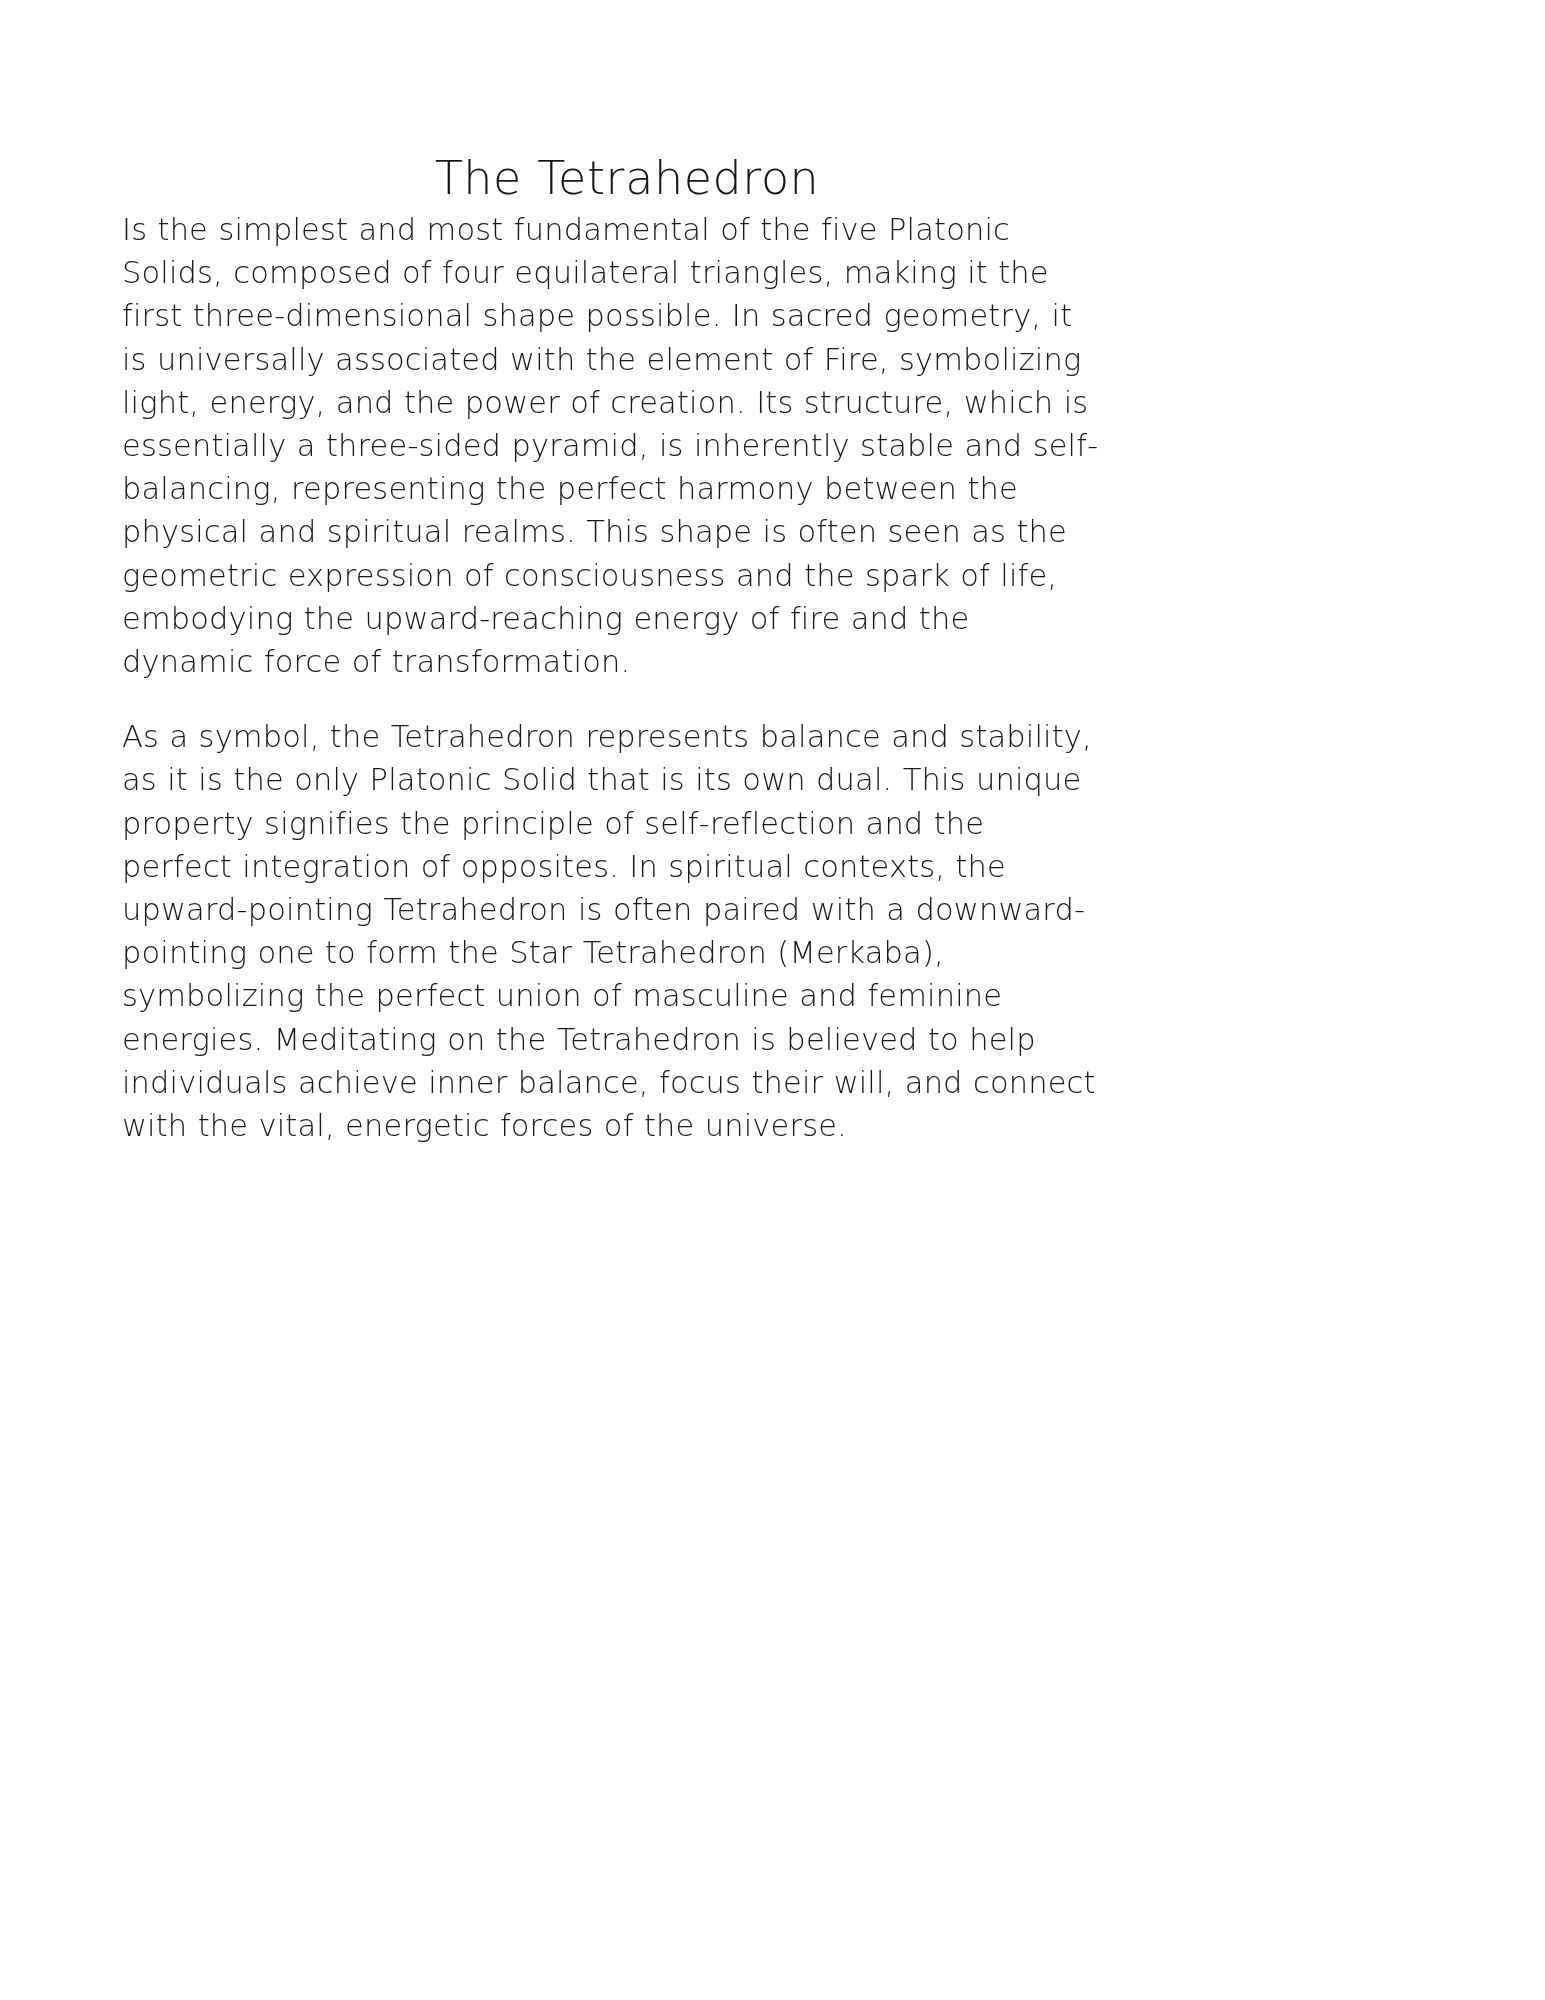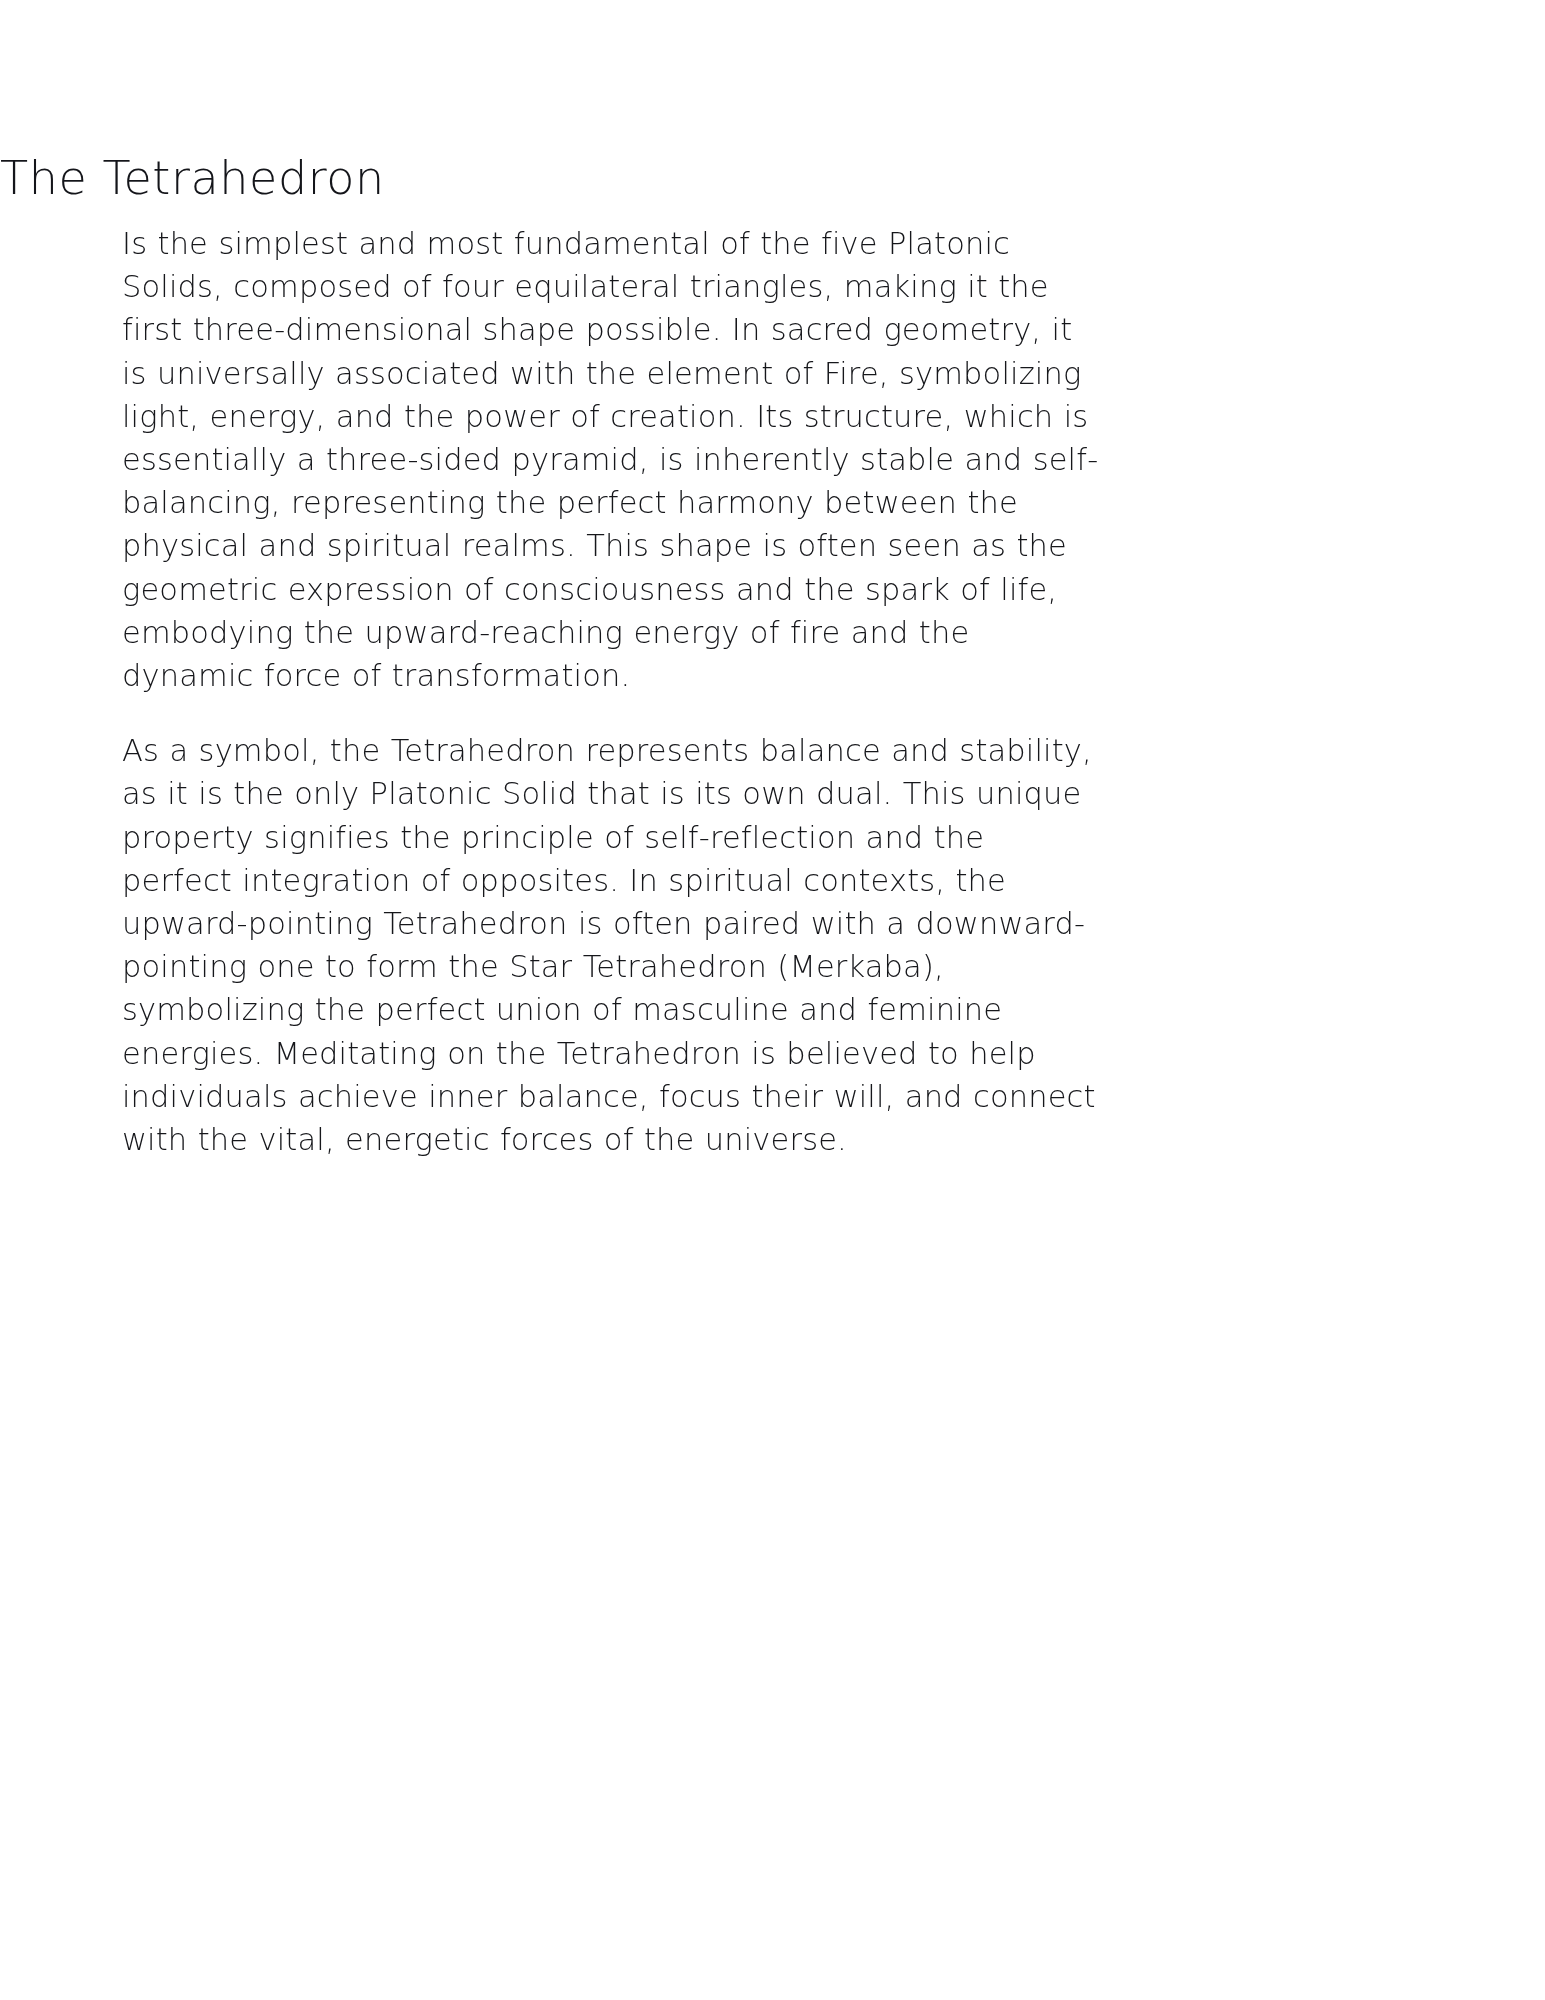--- a/index.html
+++ b/index.html
@@ -19,32 +19,32 @@
     width: 1545px;
     height: 2000px;
     background: #ffffff;
     box-sizing: border-box;
   }
   .doc-title {
     position: absolute;
     left: 0;
     top: 118px;
     width: 1254px;
-    text-align: left;
+    text-align: center;
     font-size: 46px;
     font-weight: 300;
     line-height: 58px;
     color: #14151a;
     letter-spacing: 0.6px;
     white-space: nowrap;
   }
   .body-wrap {
     position: absolute;
     left: 122px;
-    top: 222px;
+    top: 208px;
     width: 978px;
   }
   .para {
     font-size: 30.5px;
     font-weight: 300;
     line-height: 43.2px;
     color: #16171b;
     letter-spacing: 0.15px;
     text-align: left;
     margin: 0;

